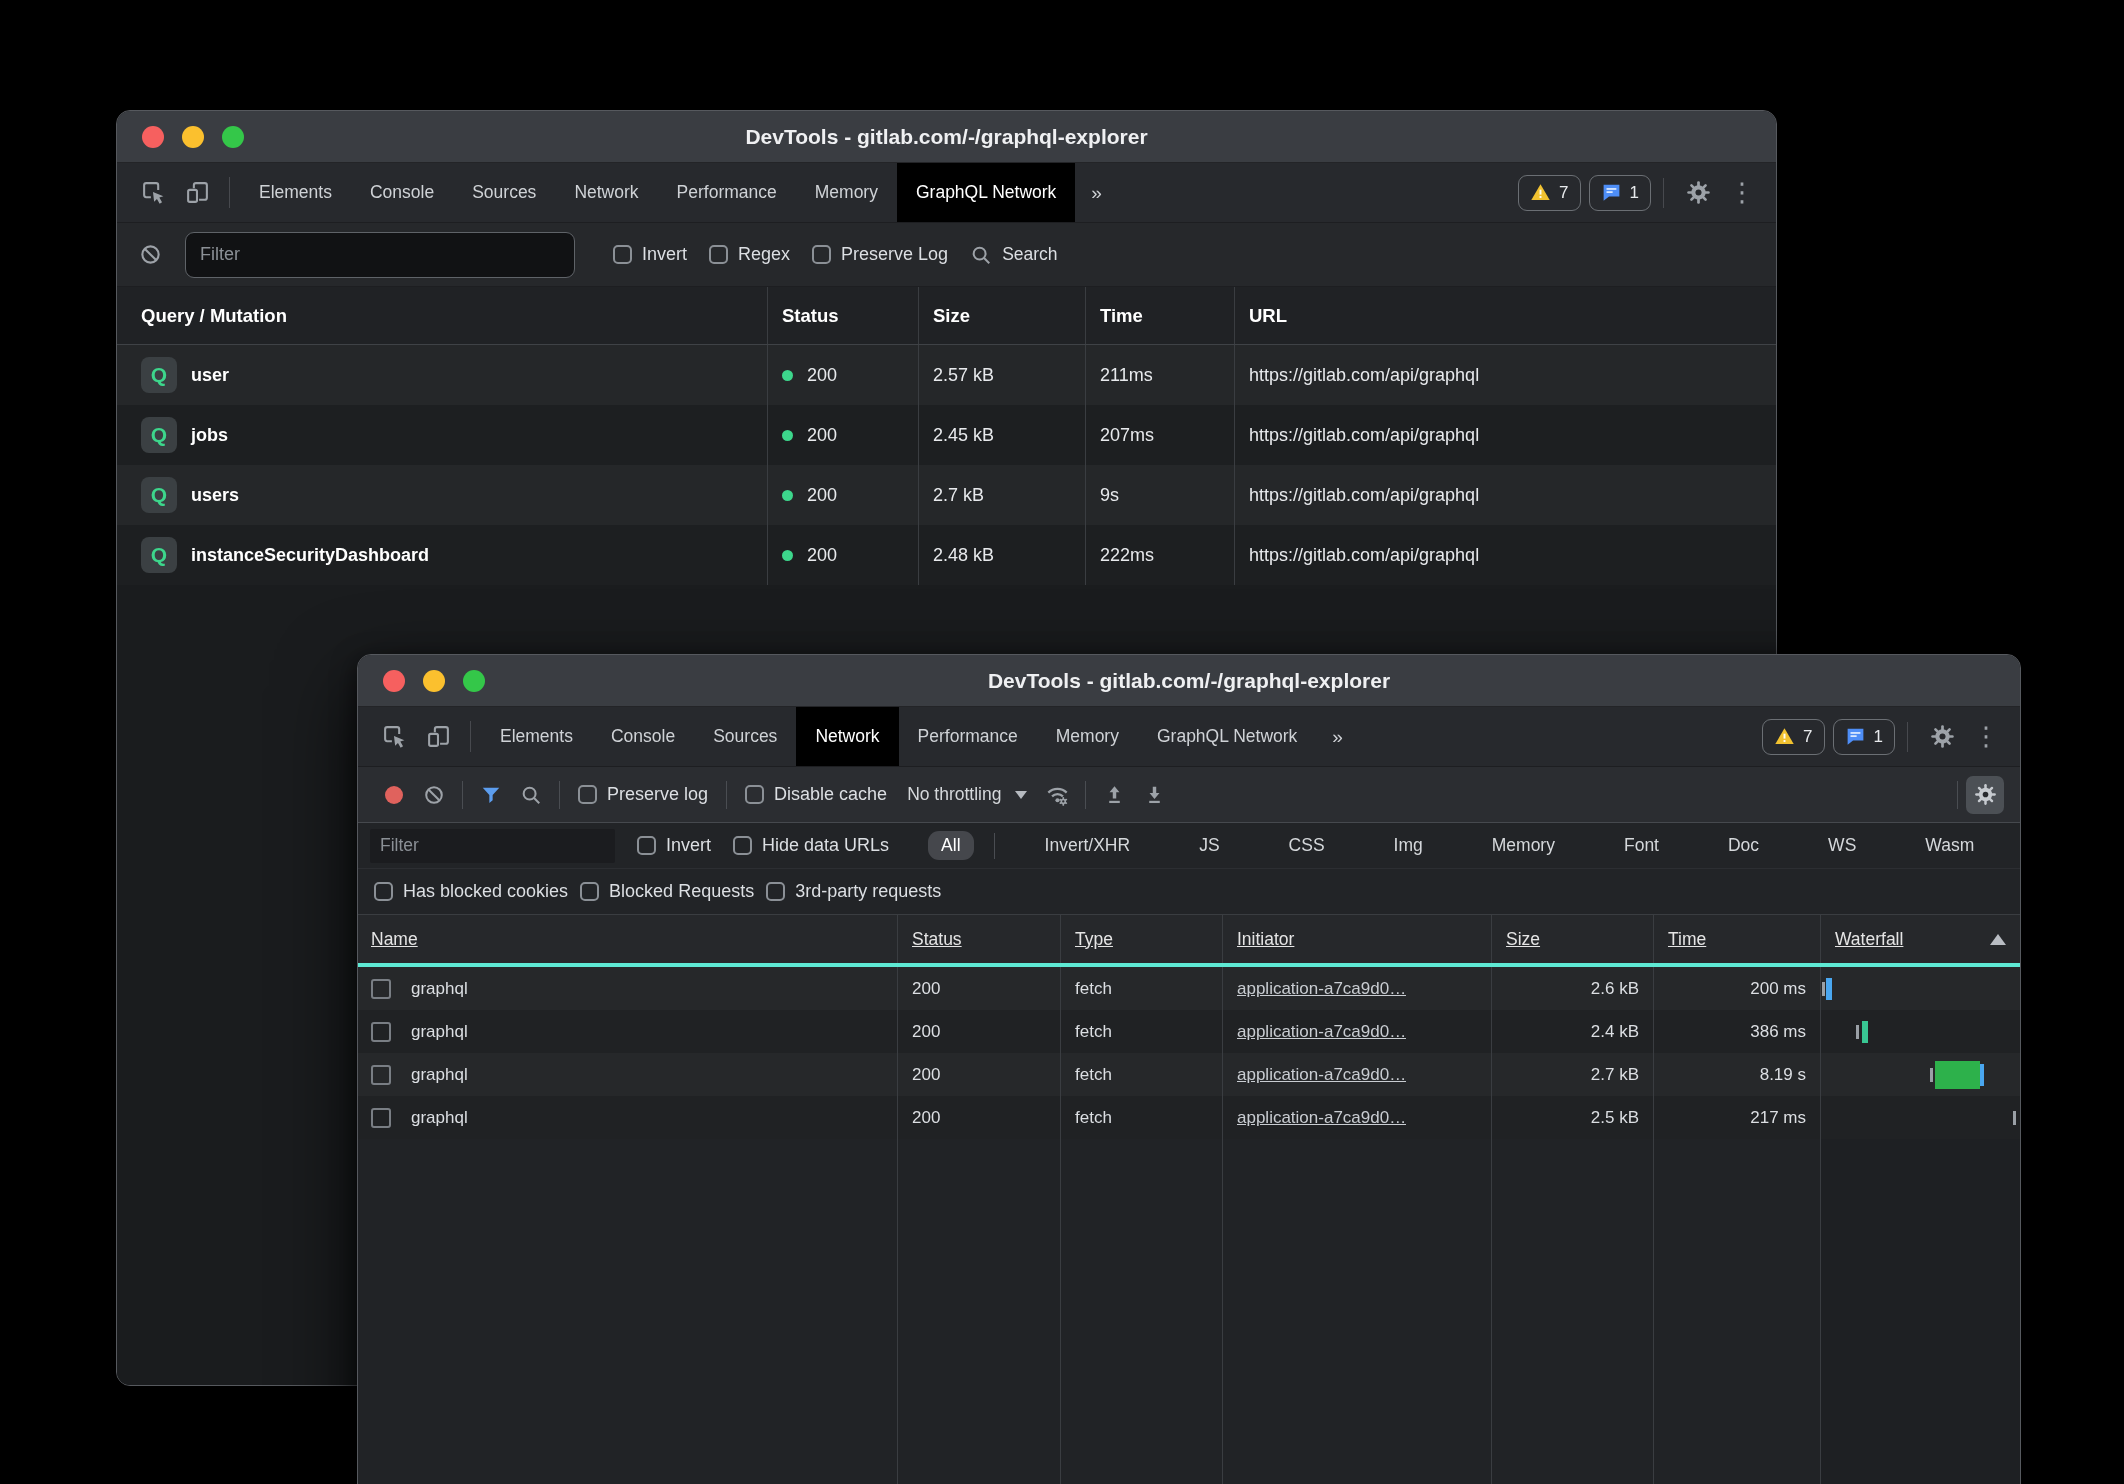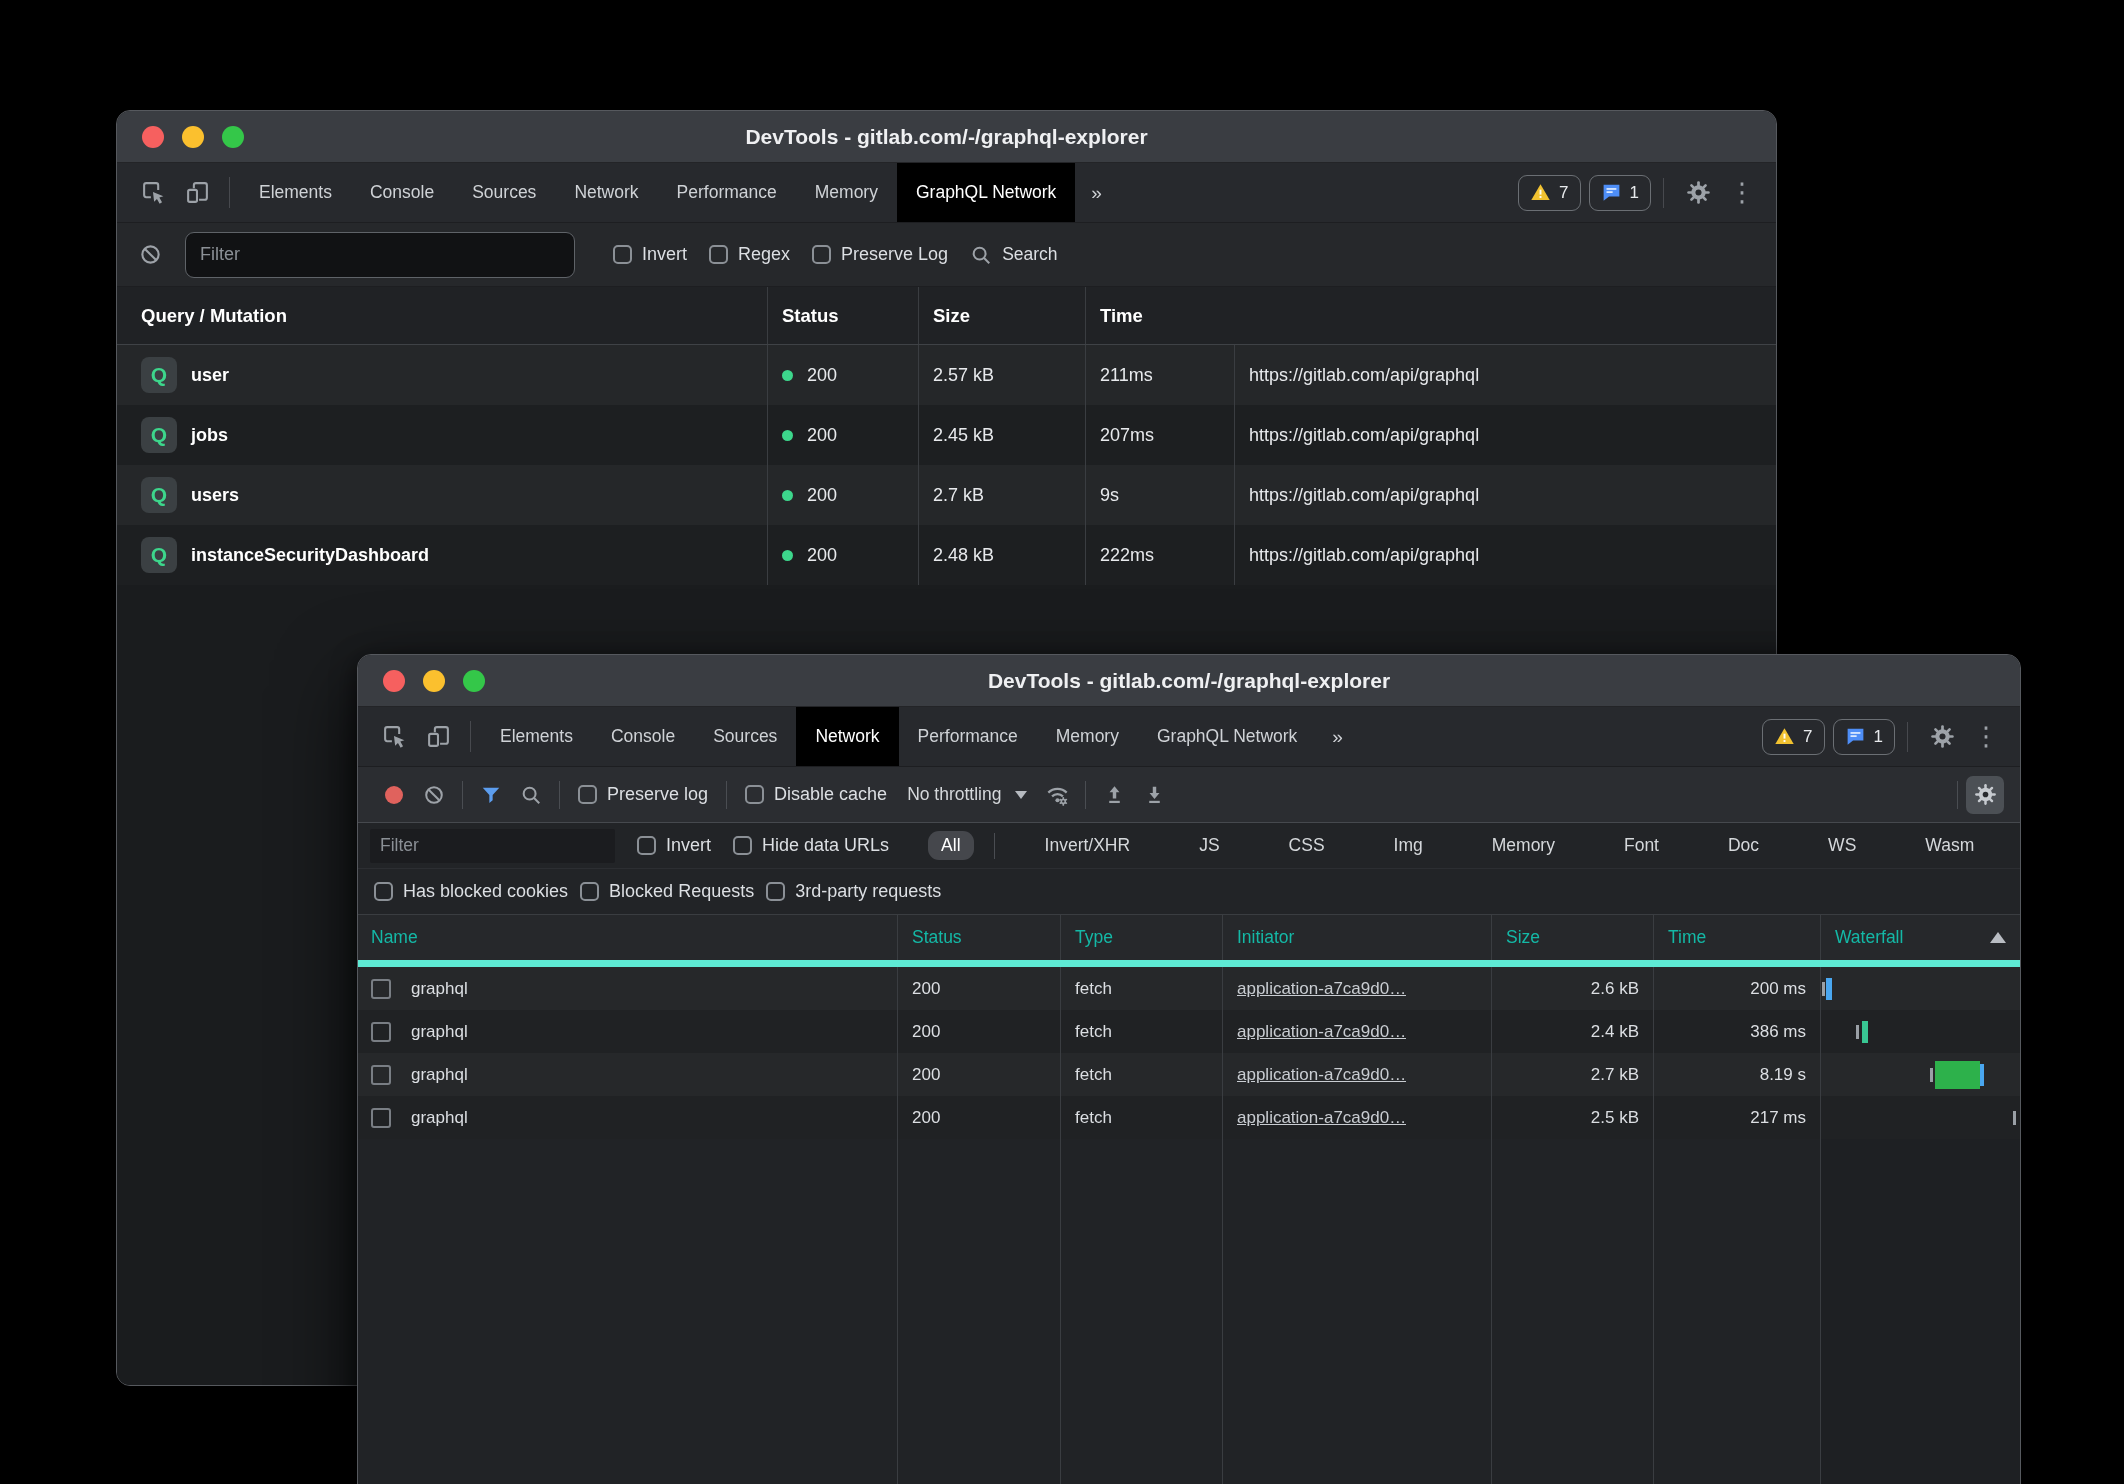--- a/index.html
+++ b/index.html
@@ -161,22 +161,22 @@
     height:46px; flex:0 0 46px;
     background:#222427;
     display:flex; align-items:center; gap:12px;
     padding:0 16px;
     border-bottom:1px solid #3a3d41;
   }
 
   .front-grid { display:grid; grid-template-columns:540px 163px 162px 269px 162px 167px 1fr; }
   .net-header {
     height:52px; background:#26282b;
-    border-bottom:7px solid #5eead4;
-    font-size:17.5px; color:#14b8a6;
+    border-bottom:4px solid #5eead4;
+    font-size:17.5px; color:#e5e5e5;text-decoration:underline;
   }
   .net-header .cell { display:flex; align-items:center; }
   .net-header .wf-head { display:flex; align-items:center; justify-content:space-between; }
   .sort-asc { width:0; height:0; border-left:8px solid transparent; border-right:8px solid transparent; border-bottom:11px solid #b9bdc3; }
   .net-row { height:43px; font-size:17px; color:#dcdfe3; }
   .net-row .cell { display:flex; align-items:center; gap:20px; }
   .net-row:nth-child(odd)  { background:#26282a; }
   .net-row:nth-child(even) { background:#202224; }
   .row-check { width:20px; height:20px; flex:0 0 20px; border:2px solid #797e84; border-radius:3px; }
   .cell.num { justify-content:flex-end; }
@@ -330,20 +330,21 @@
         </svg>
       <span>Search</span>
     </span>
   </div>
 
   <div class="back-grid qn-header">
     <div class="cell first">Query / Mutation</div>
     <div class="cell">Status</div>
     <div class="cell">Size</div>
     <div class="cell">Time</div>
+    <div class="cell">URL</div>
   </div>
 
   <div>
     <div class="back-grid qn-row">
       <div class="cell first">
           <span class="qbadge">Q</span>
           <span class="qname">user</span>
         </div>
       <div class="cell">
           <span class="gdot"></span>

